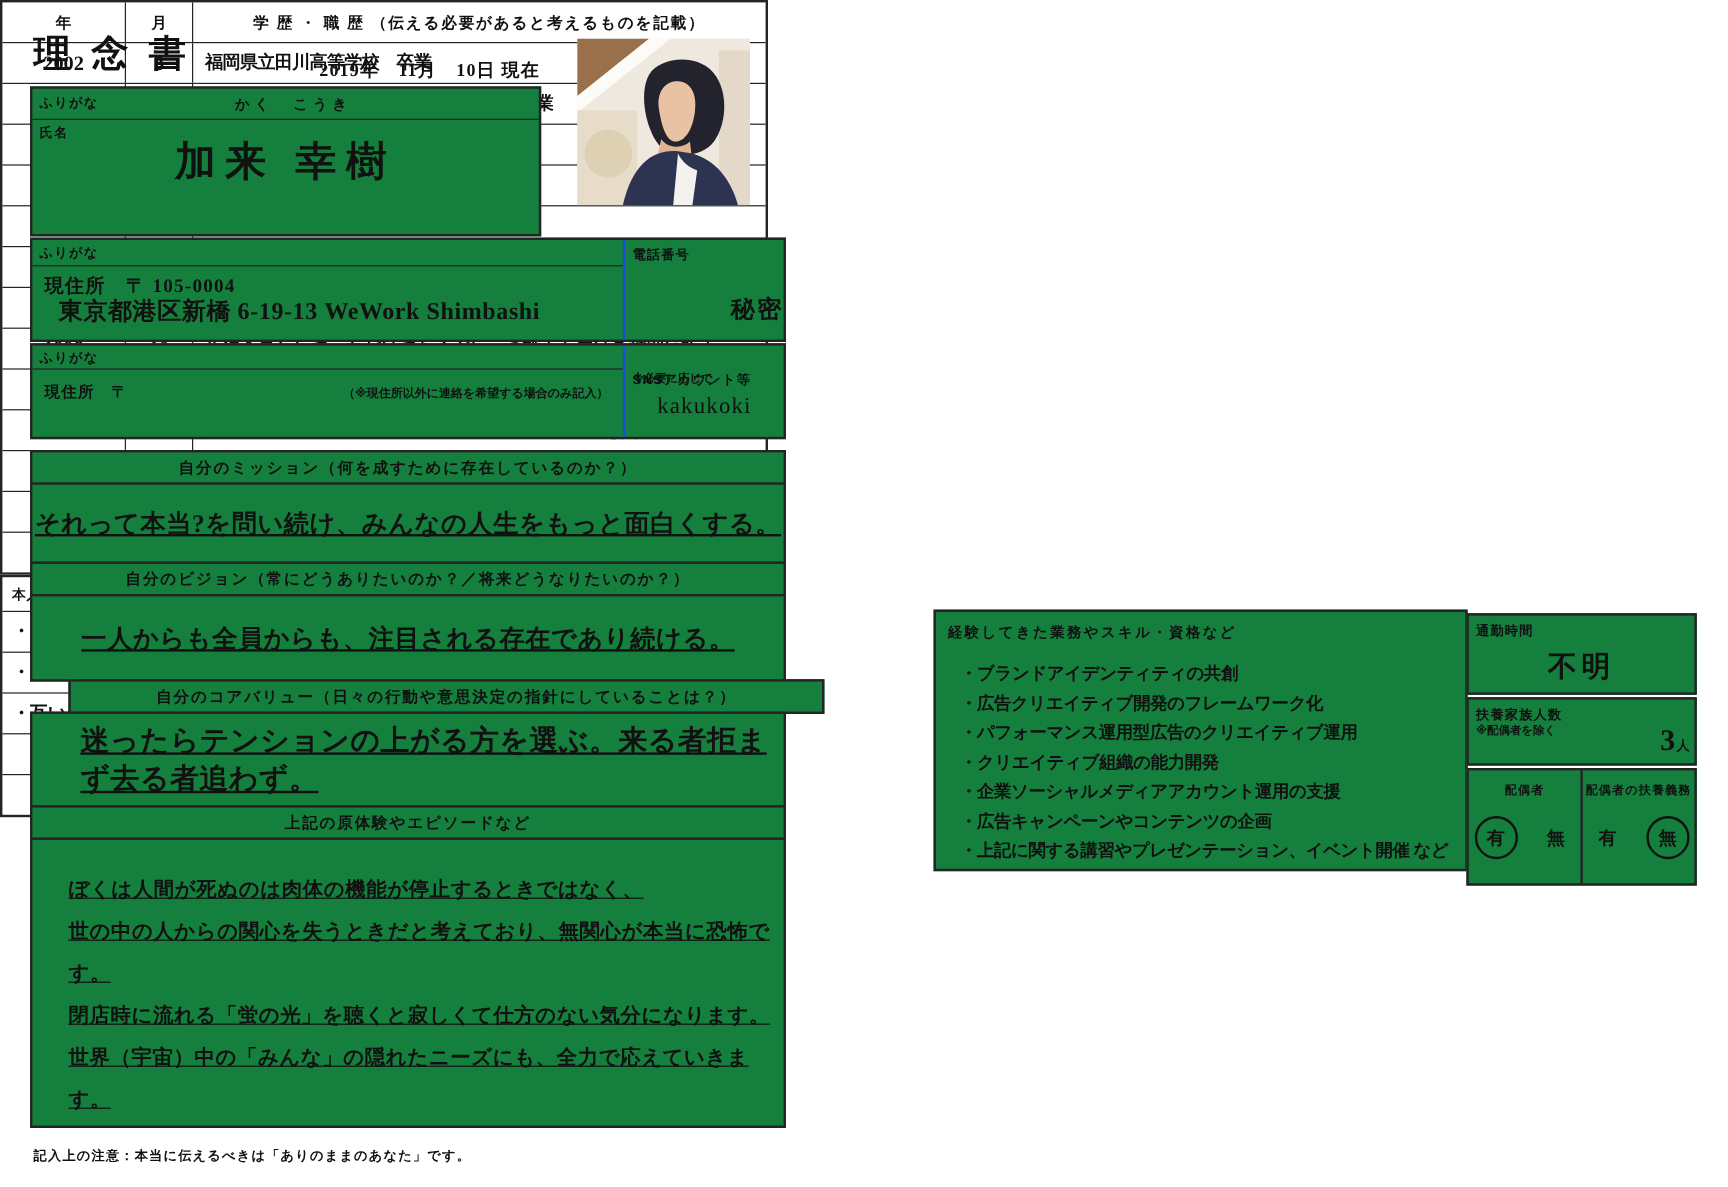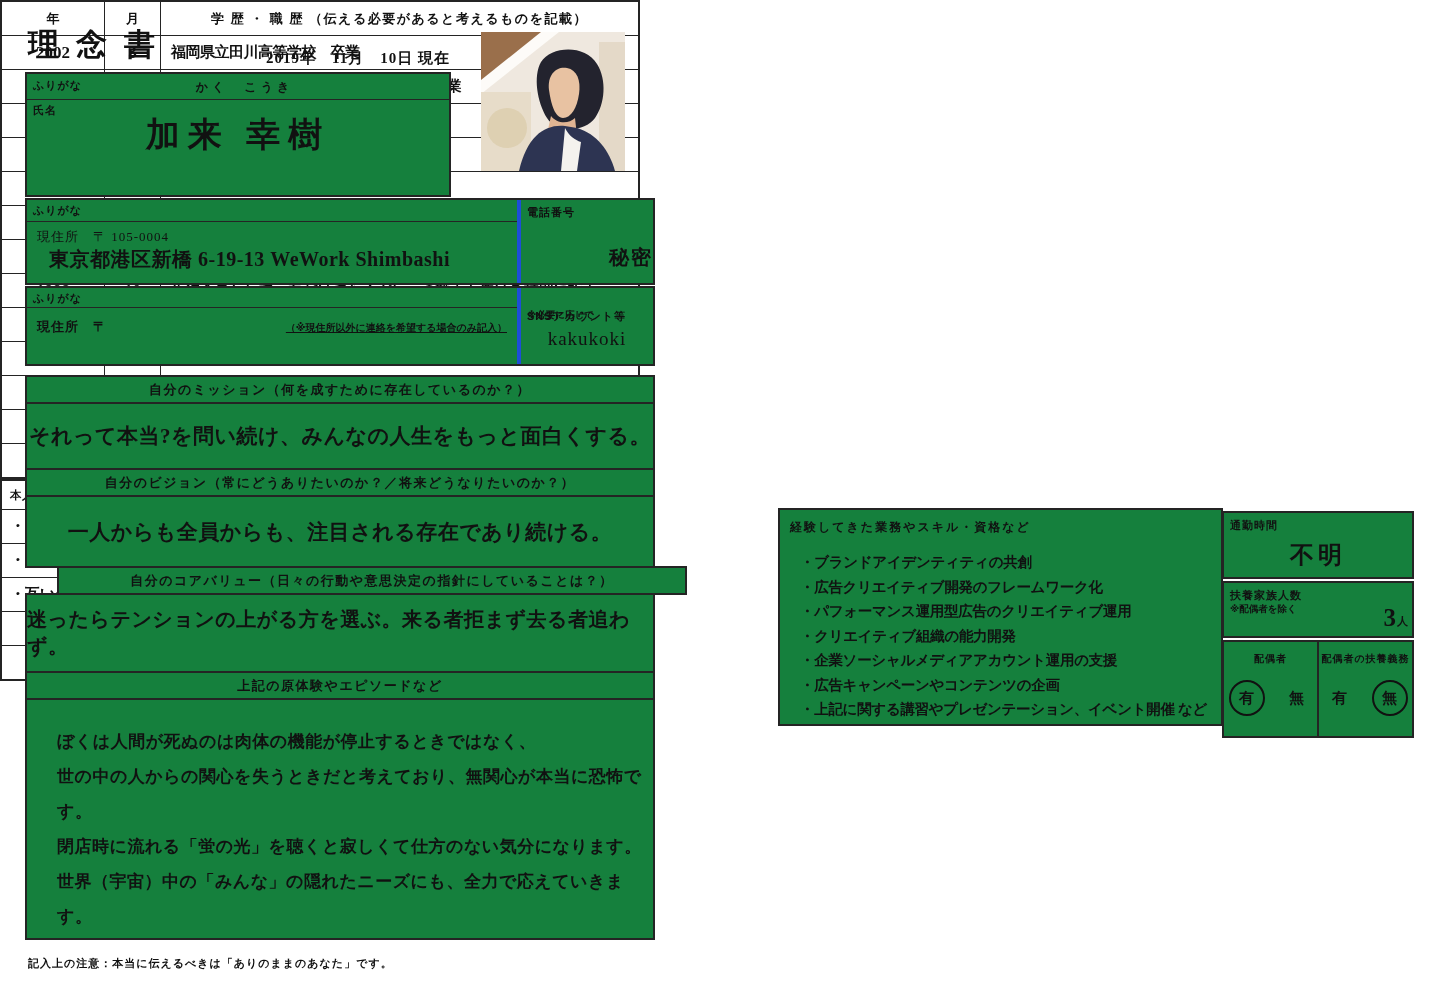--- a/index.html
+++ b/index.html
@@ -17,48 +17,48 @@
   #name-box .frow{position:relative;height:25px;border-bottom:1.5px solid #242424;}
   #name-box .frow .fl{position:absolute;left:6px;top:4px;}
   #name-box .frow .fv{position:absolute;left:40%;top:5px;font-family:"Liberation Sans","DejaVu Sans",sans-serif;font-weight:bold;font-size:12px;letter-spacing:4px;}
   #name-box .nrow{position:relative;height:67px;}
   #name-box .nrow .fl{position:absolute;left:6px;top:3px;}
   #name-box .nrow .nm{position:absolute;width:100%;top:12px;text-align:center;font-size:34px;font-weight:bold;letter-spacing:8px;}
   #name-box .brow{height:31px;border-top:1.5px solid #242424;text-align:center;font-size:17px;font-weight:bold;line-height:30px;letter-spacing:2px;}
 
   #photo{left:481px;top:32px;width:144px;height:139px;}
 
-  .addr-box .phone-cell{position:absolute;right:0;top:0;width:132px;height:100%;border-left:4px solid #1d4ed8;}
+  .addr-box .phone-cell{position:absolute;right:0;top:0;width:132px;height:100%;border-left:2px solid #1d4ed8;}
   .addr-box .phone-cell .pl{position:absolute;left:6px;top:5px;}
   .addr-box .left-area{position:absolute;left:0;top:0;right:132px;height:100%;}
   .addr-box .frow{position:relative;height:21px;border-bottom:1.5px solid #242424;}
   .addr-box .frow .fl{position:absolute;left:6px;top:3px;}
   #addr1{left:25px;top:198px;width:630px;height:87px;}
-  #addr1 .line1{position:absolute;left:10px;top:28px;font-size:13px;font-weight:normal;letter-spacing:1px;}
+  #addr1 .line1{position:absolute;left:10px;top:28px;font-size:16px;font-weight:bold;letter-spacing:1px;}
   #addr1 .aval{position:absolute;left:22px;top:46px;font-size:20px;font-weight:bold;letter-spacing:0.5px;}
   #addr1 .pv{position:absolute;width:100%;top:44px;text-align:right;font-size:20px;font-weight:bold;letter-spacing:2px;}
   #addr2{left:25px;top:286px;width:630px;height:80px;}
   #addr2 .frow{height:19px;}
   #addr2 .line1{position:absolute;left:10px;top:30px;font-size:13px;font-weight:bold;letter-spacing:1px;}
-  #addr2 .note{position:absolute;right:14px;top:33px;font-size:10px;font-weight:bold;font-family:"Liberation Sans","DejaVu Sans",sans-serif;text-decoration:underline;}
+  #addr2 .note{position:absolute;right:14px;top:33px;font-size:10px;font-weight:bold;font-family:"Liberation Sans","DejaVu Sans",sans-serif;}
   #addr2 .sns1{position:absolute;left:6px;top:5px;margin-top:16px;}
   #addr2 .sns2{position:absolute;left:6px;top:21px;font-size:9.5px;font-family:"Liberation Sans","DejaVu Sans",sans-serif;font-weight:bold;}
   #addr2 .snsv{position:absolute;width:100%;top:40px;text-align:center;font-size:19px;letter-spacing:1px;}
 
   .sec-h{left:25px;width:630px;text-align:center;
          font-family:"Liberation Sans","DejaVu Sans",sans-serif;font-weight:bold;font-size:13px;
          letter-spacing:1.5px;display:flex;align-items:center;justify-content:center;}
   .sec-b{left:25px;width:630px;display:flex;align-items:center;justify-content:center;
-         font-weight:bold;letter-spacing:0.5px;}
+         font-weight:bold;letter-spacing:0.5px;text-decoration:underline;}
   #mission-h{top:375px;height:29px;}
   #mission-b{top:402px;height:68px;font-size:21px;}
   #vision-h{top:468px;height:29px;}
   #vision-b{top:495px;height:73px;font-size:21px;}
   #core-h{top:566px;height:29px;margin-left:32px;}
-  #core-b{top:593px;height:80px;font-size:20px;}
+  #core-b{top:593px;height:80px;font-size:24px;padding-left:40px;}
   #episode-h{top:671px;height:29px;}
   #episode-b{top:698px;height:242px;display:block;padding:24px 10px 0 30px;font-size:17px;font-weight:bold;line-height:35px;text-align:left;}
 
   #footer-note{left:28px;top:956px;font-family:"Liberation Sans","DejaVu Sans",sans-serif;font-weight:bold;font-size:11px;letter-spacing:1px;}
 
   
   #rtable{left:778px;top:33px;width:636px;border:2px solid #242424;background:#fff;}
   .trow{display:grid;grid-template-columns:103px 56px 1fr;height:33px;border-bottom:1.6px solid #242424;}
   .trow:last-child{border-bottom:none;}
   .trow .c{border-right:1.6px solid #242424;display:flex;align-items:center;justify-content:center;overflow:hidden;}

